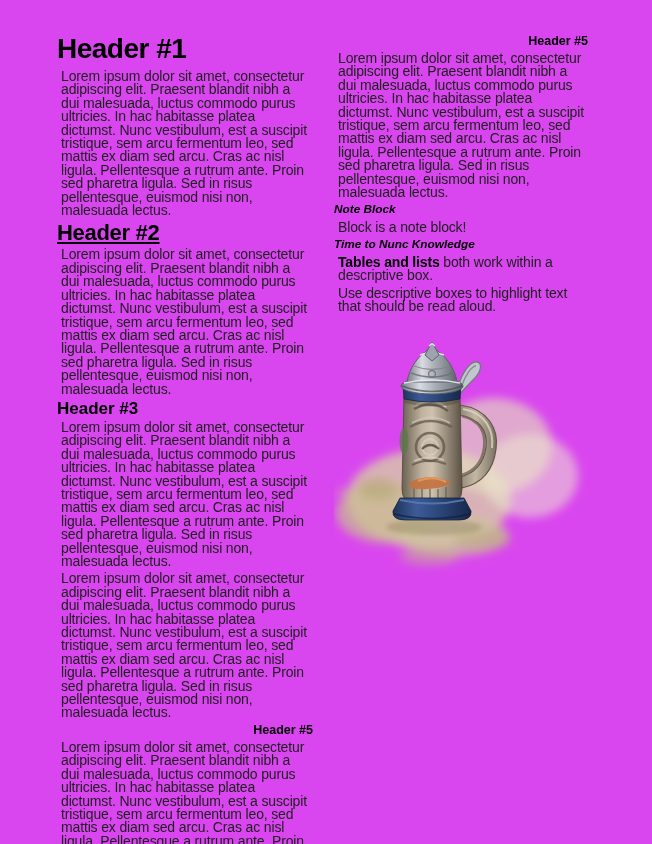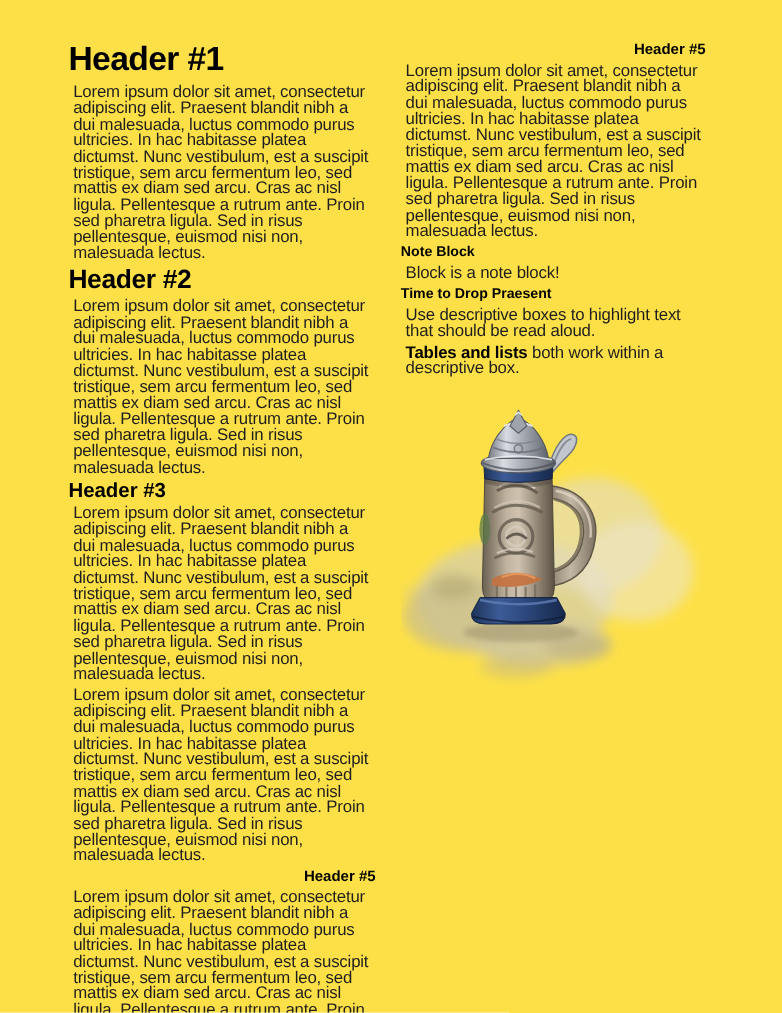--- a/index.html
+++ b/index.html
@@ -4,21 +4,21 @@
 <style>
   html, body {
     margin: 0;
     padding: 0;
     background: #ffffff;
   }
   .page {
     position: relative;
     width: 652px;
     height: 844px;
-    background: #fde047;
+    background: #d946ef;
     overflow: hidden;
     font-family: "Liberation Sans", "DejaVu Sans", sans-serif;
     color: #1c1c1c;
   }
   .columns {
     display: flex;
     gap: 21px;
     padding: 34px 0 0 57px;
     align-items: flex-start;
   }
@@ -46,20 +46,21 @@
     font-size: 28px;
     line-height: 30px;
     letter-spacing: -0.5px;
     margin: 0 0 6px 0;
   }
   h2.hdr2 {
     font-size: 22px;
     line-height: 23px;
     margin: 4px 0 3px 0;
     letter-spacing: -0.3px;
+    text-decoration: underline;
   }
   h3.hdr3 {
     font-size: 17px;
     line-height: 17px;
     margin: 2px 0 2px 0;
   }
   h4.hdr4 {
     font-size: 14px;
     line-height: 14px;
     margin: 2px 0 1px 0;
@@ -67,20 +68,21 @@
   h5.hdr5 {
     font-size: 12.5px;
     line-height: 13px;
     margin: 1px 0 1px 0;
     text-align: right;
   }
   h6.note-hdr {
     font-size: 11.8px;
     line-height: 13.4px;
     margin: 0;
+    font-style: italic;
   }
   .bold-inline {
     font-weight: 700;
     color: #000;
   }
   .illustration {
     display: block;
     margin-top: 28px;
   }
 </style>
@@ -106,24 +108,24 @@
       <p class="body">Lorem ipsum dolor sit amet, consectetur adipiscing elit. Praesent blandit nibh a dui malesuada, luctus commodo purus ultricies. In hac habitasse platea dictumst. Nunc vestibulum, est a suscipit tristique, sem arcu fermentum leo, sed mattis ex diam sed arcu. Cras ac nisl ligula. Pellentesque a rutrum ante. Proin sed pharetra ligula. Sed in risus pellentesque, euismod nisi non, malesuada lectus.</p>
     </div>
 
     <div class="col right">
       <h5 class="hdr5">Header #5</h5>
       <p class="body">Lorem ipsum dolor sit amet, consectetur adipiscing elit. Praesent blandit nibh a dui malesuada, luctus commodo purus ultricies. In hac habitasse platea dictumst. Nunc vestibulum, est a suscipit tristique, sem arcu fermentum leo, sed mattis ex diam sed arcu. Cras ac nisl ligula. Pellentesque a rutrum ante. Proin sed pharetra ligula. Sed in risus pellentesque, euismod nisi non, malesuada lectus.</p>
 
       <h6 class="note-hdr">Note Block</h6>
       <p class="body">Block is a note block!</p>
 
-      <h6 class="note-hdr">Time to Drop Praesent</h6>
+      <h6 class="note-hdr">Time to Nunc Knowledge</h6>
+      <p class="body"><span class="bold-inline">Tables and lists</span><span> both work within a descriptive box.</span></p>
+
       <p class="body">Use descriptive boxes to highlight text that should be read aloud.</p>
-
-      <p class="body"><span class="bold-inline">Tables and lists</span><span> both work within a descriptive box.</span></p>
 
       <svg class="illustration" width="253" height="232" viewBox="0 0 253 232" xmlns="http://www.w3.org/2000/svg">
         <defs>
           <filter id="washblur" x="-40%" y="-40%" width="180%" height="180%">
             <feGaussianBlur stdDeviation="5"></feGaussianBlur>
           </filter>
           <filter id="softblur" x="-40%" y="-40%" width="180%" height="180%">
             <feGaussianBlur stdDeviation="2.2"></feGaussianBlur>
           </filter>
           <linearGradient id="bodyg" x1="0" y1="0" x2="1" y2="0">

